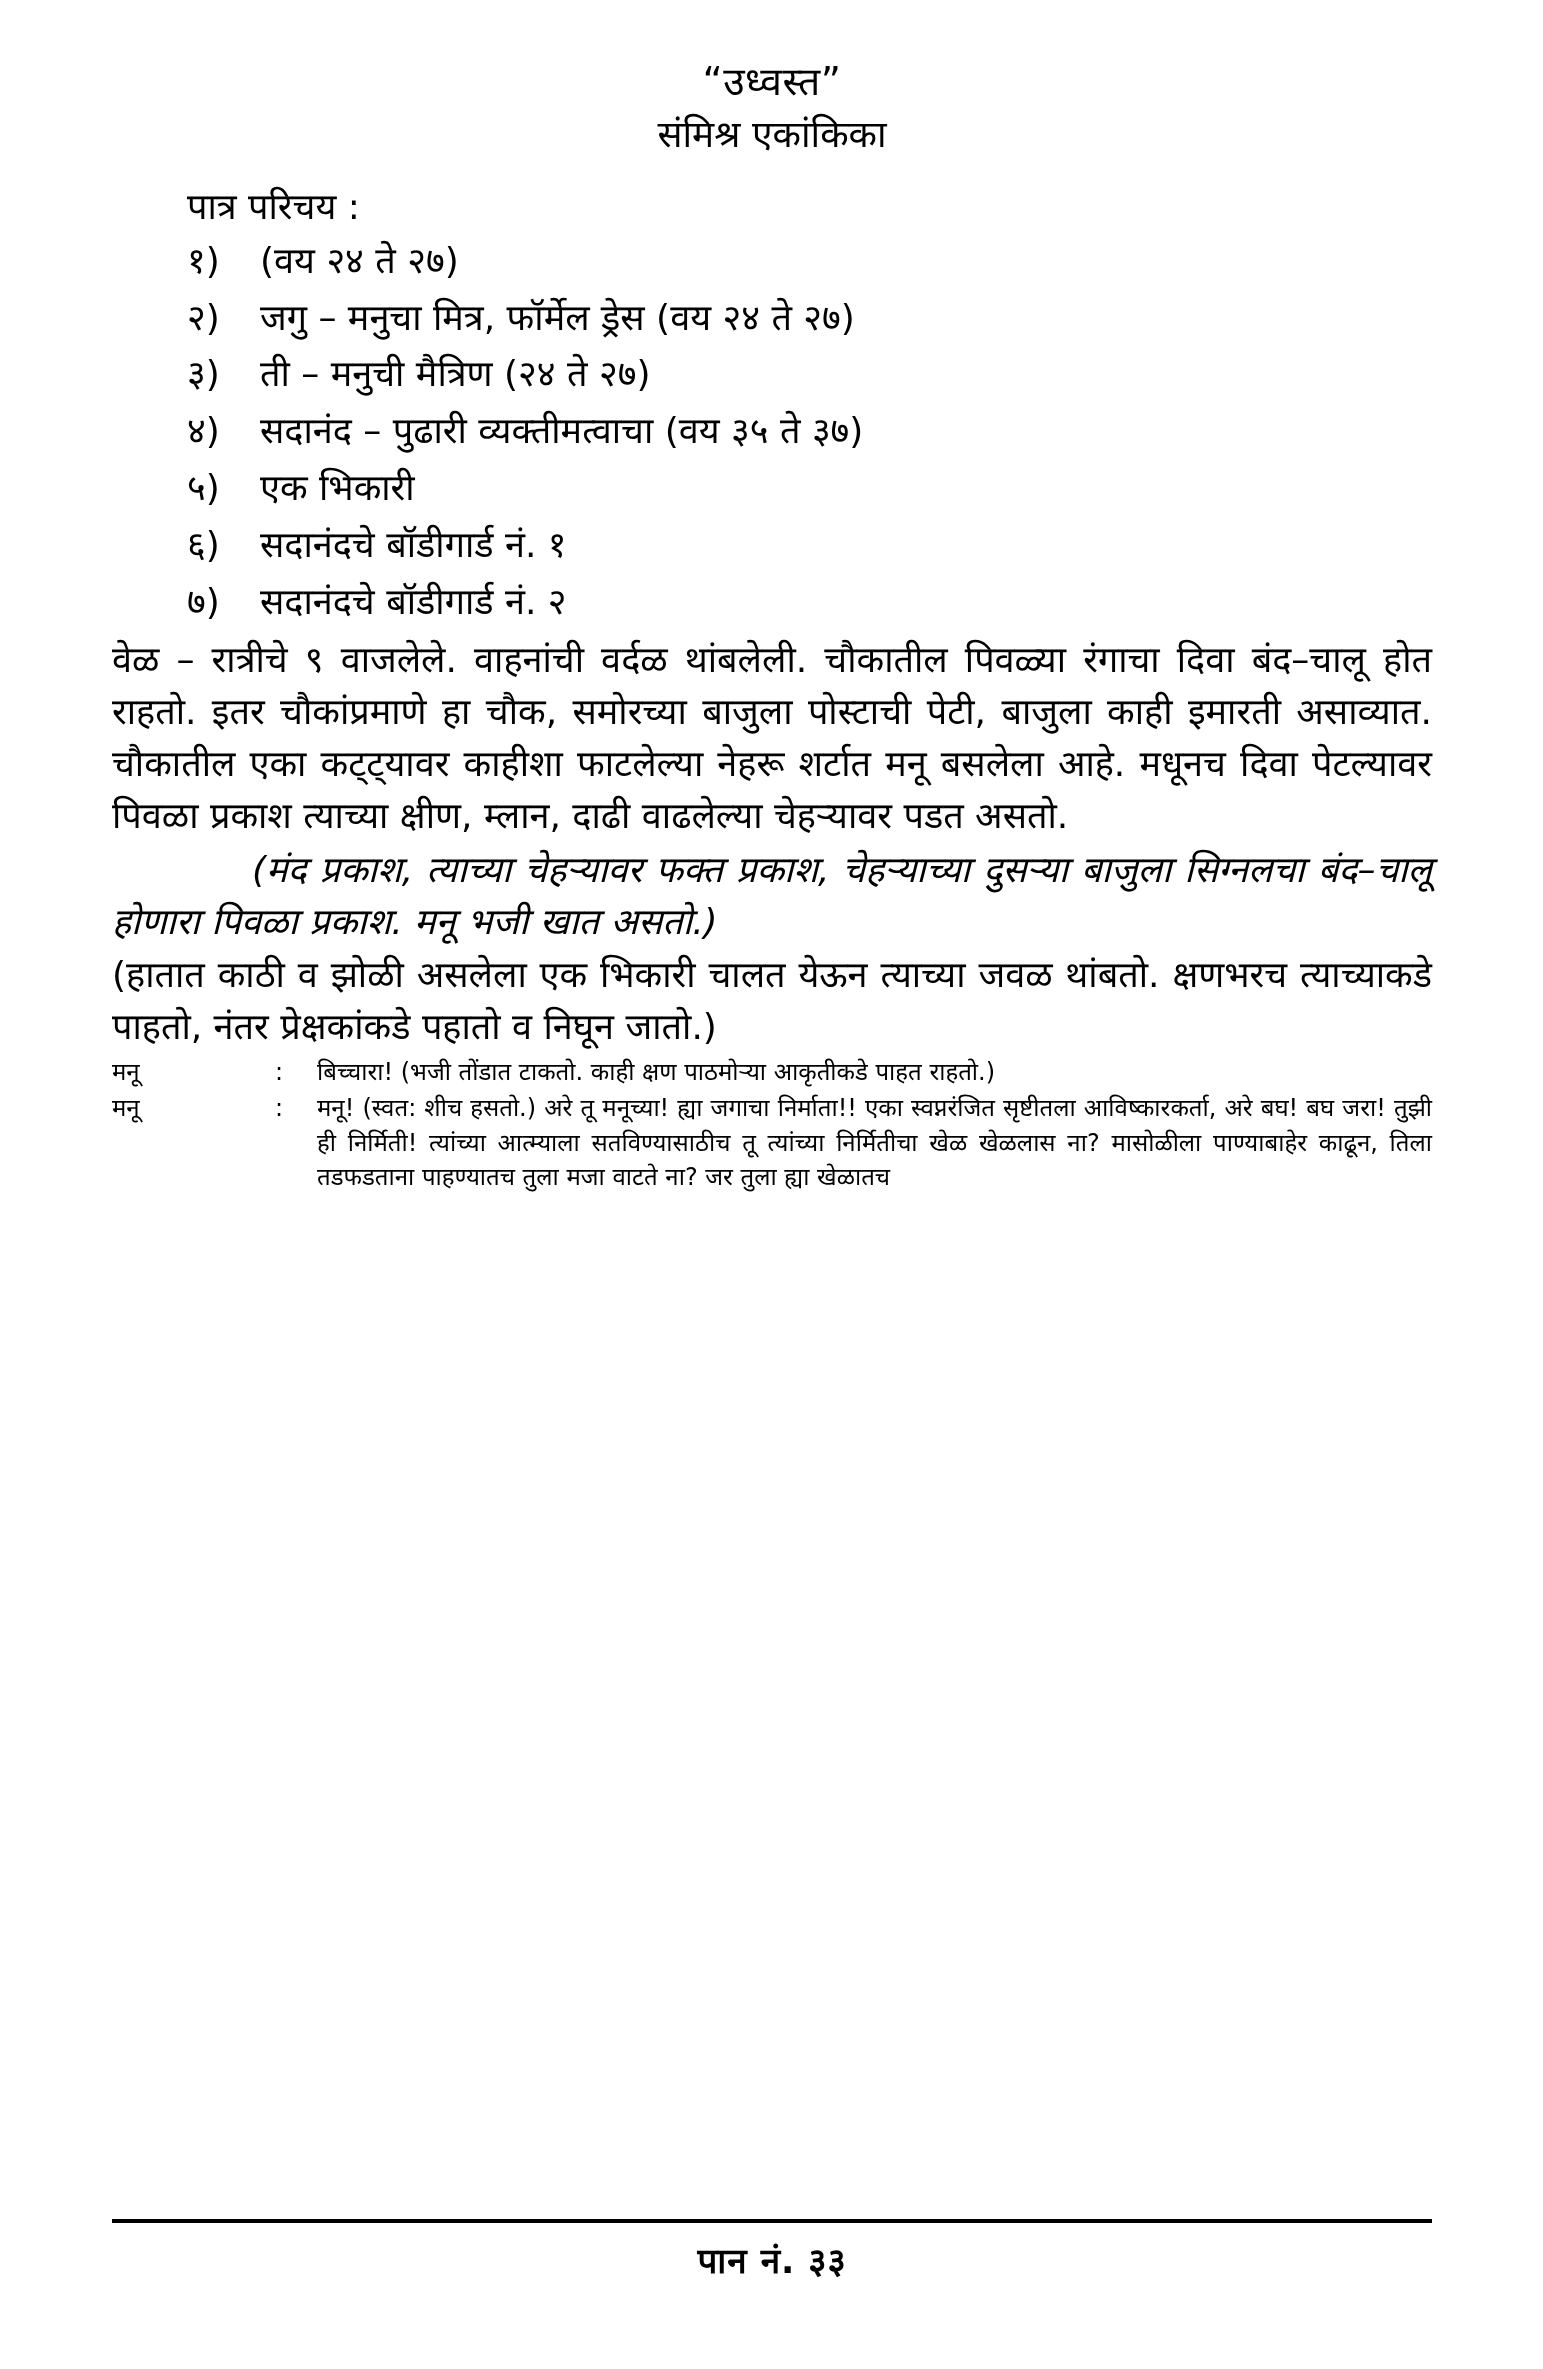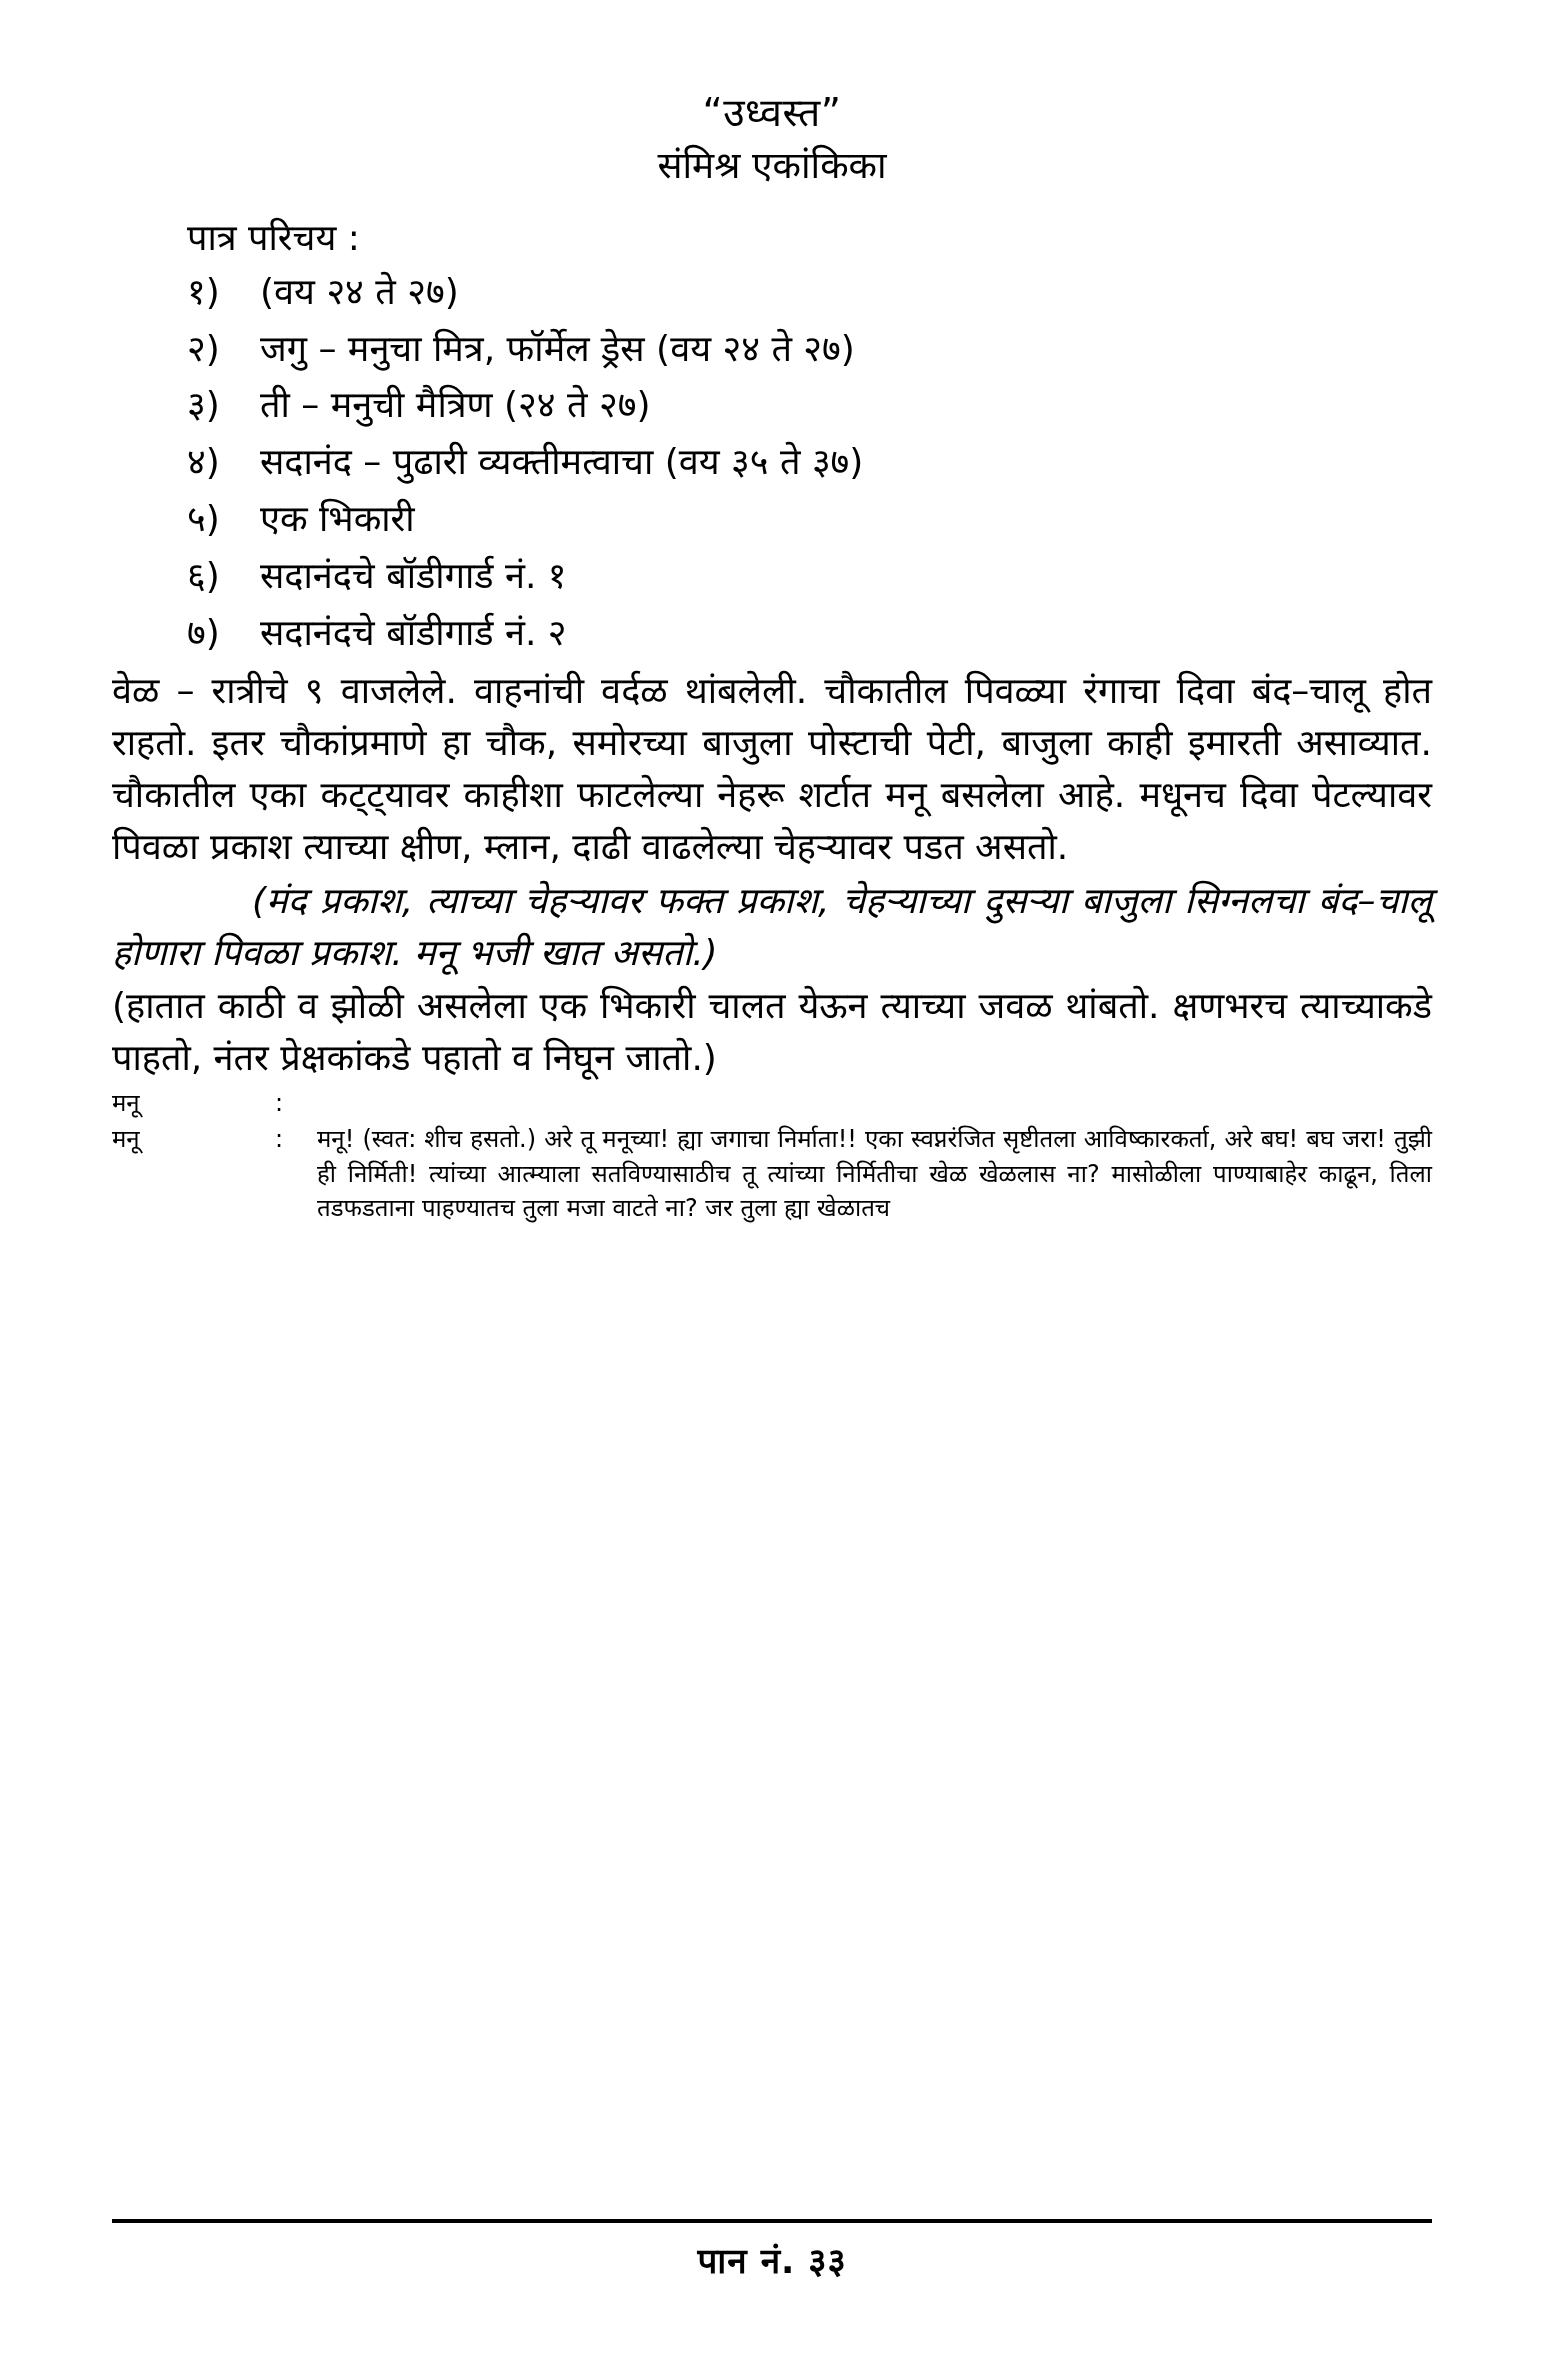--- a/index.html
+++ b/index.html
@@ -9,21 +9,21 @@
   }
   body {
     font-family: "DejaVu Sans", sans-serif;
     color: #000000;
   }
   .page {
     position: relative;
     width: 1544px;
     height: 2370px;
     box-sizing: border-box;
-    padding: 89px 112px 0 112px;
+    padding: 58px 112px 0 112px;
     background: #ffffff;
     overflow: hidden;
   }
   .title {
     text-align: center;
     font-size: 39px;
     line-height: 1.25;
     letter-spacing: 0.5px;
     margin: 0 0 5.6px 0;
     font-weight: 500;
@@ -157,20 +157,21 @@
     </li>
   </ul>
 
   <p class="para">वेळ – रात्रीचे ९ वाजलेले. वाहनांची वर्दळ थांबलेली. चौकातील पिवळ्या रंगाचा दिवा बंद–चालू होत राहतो. इतर चौकांप्रमाणे हा चौक, समोरच्या बाजुला पोस्टाची पेटी, बाजुला काही इमारती असाव्यात. चौकातील एका कट्ट्यावर काहीशा फाटलेल्या नेहरू शर्टात मनू बसलेला आहे. मधूनच दिवा पेटल्यावर पिवळा प्रकाश त्याच्या क्षीण, म्लान, दाढी वाढलेल्या चेहऱ्यावर पडत असतो.</p>
   <p class="para italic indent">(मंद प्रकाश, त्याच्या चेहऱ्यावर फक्त प्रकाश, चेहऱ्याच्या दुसऱ्या बाजुला सिग्नलचा बंद–चालू होणारा पिवळा प्रकाश. मनू भजी खात असतो.)</p>
   <p class="para">(हातात काठी व झोळी असलेला एक भिकारी चालत येऊन त्याच्या जवळ थांबतो. क्षणभरच त्याच्याकडे पाहतो, नंतर प्रेक्षकांकडे पहातो व निघून जातो.)</p>
 
   <div class="dialogue">
     <span class="dlg-speaker">मनू</span>
     <span class="dlg-colon">:</span>
+    <span class="dlg-text">बिच्चारा! (भजी तोंडात टाकतो. काही क्षण पाठमोऱ्या आकृतीकडे पाहत राहतो.)</span>
   </div>
 
   <div class="dialogue">
     <span class="dlg-speaker">मनू</span>
     <span class="dlg-colon">:</span>
     <span class="dlg-text">मनू! (स्वत: शीच हसतो.) अरे तू मनूच्या! ह्या जगाचा निर्माता!! एका स्वप्नरंजित सृष्टीतला आविष्कारकर्ता, अरे बघ! बघ जरा! तुझी ही निर्मिती! त्यांच्या आत्म्याला सतविण्यासाठीच तू त्यांच्या निर्मितीचा खेळ खेळलास ना? मासोळीला पाण्याबाहेर काढून, तिला तडफडताना पाहण्यातच तुला मजा वाटते ना? जर तुला ह्या खेळातच</span>
   </div>
 
   <div class="footer">
     <hr class="footer-rule">

